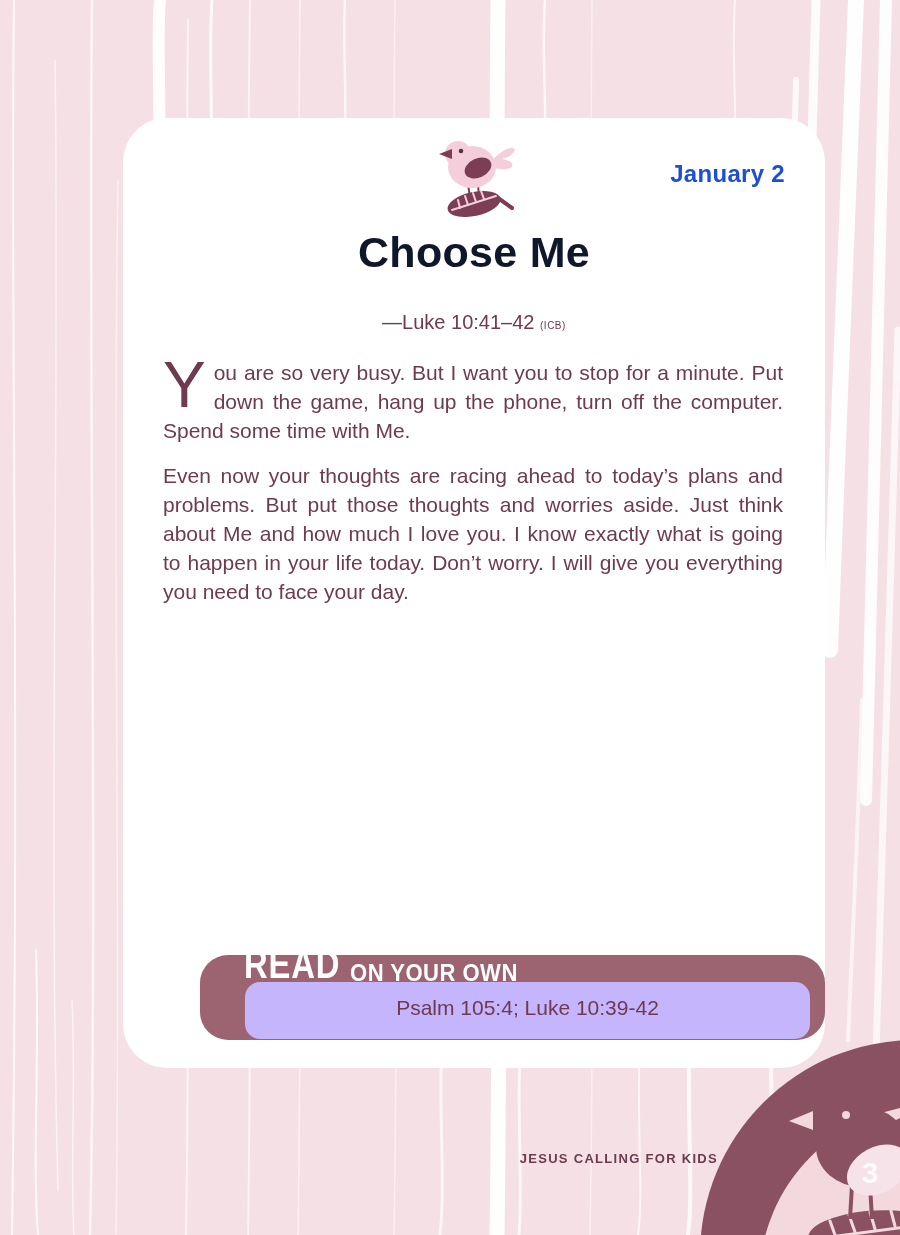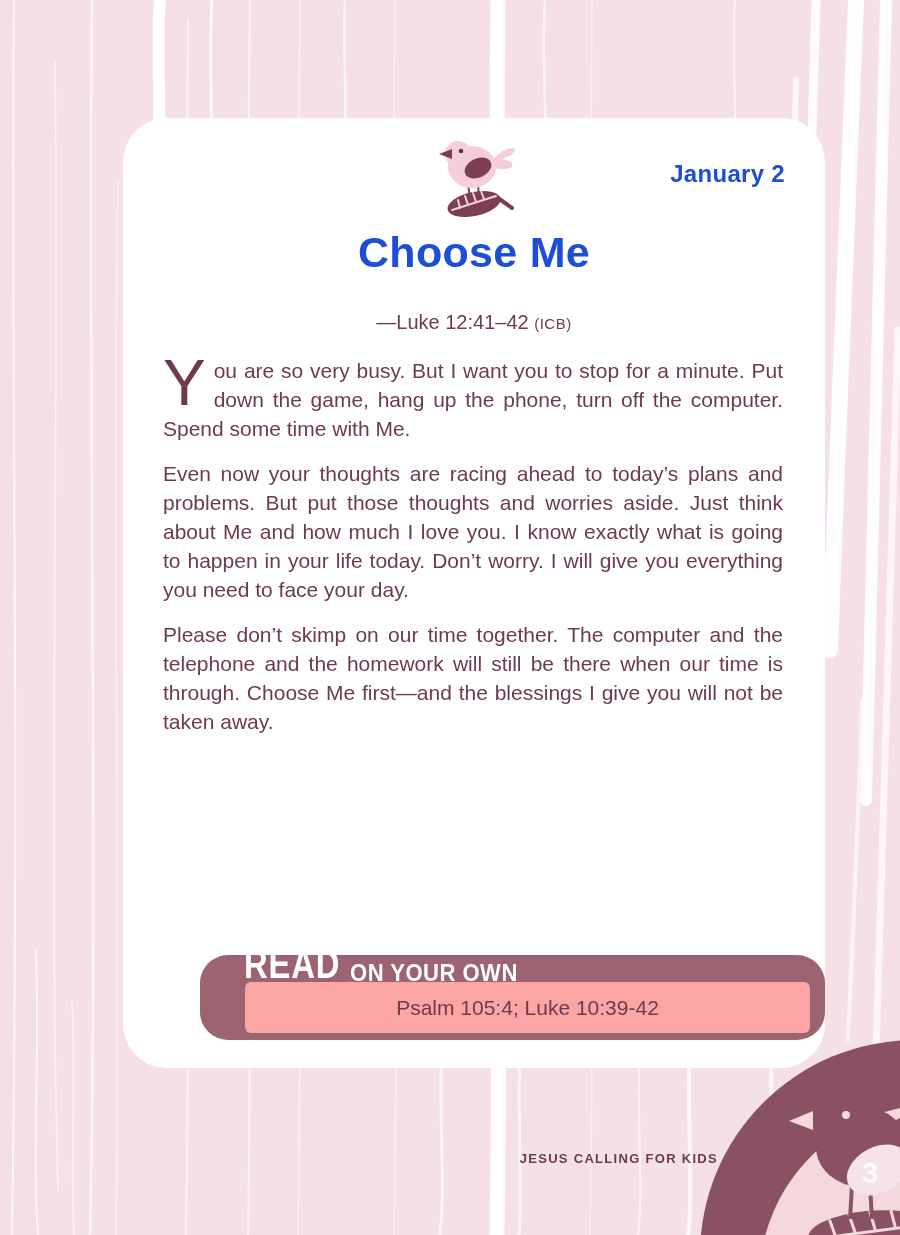--- a/index.html
+++ b/index.html
@@ -14,28 +14,28 @@
     position:absolute;left:123px;top:118px;width:702px;height:950px;
     background:#ffffff;border-radius:44px;z-index:1;
   }
   .date{
     position:absolute;top:42px;right:40px;
     font-size:24px;font-weight:700;color:#1d4ed8;letter-spacing:.3px;
   }
   .bird-top{display:block;margin:16px auto 0;}
   .title{
     margin:6px 0 0;text-align:center;
-    font-size:43px;font-weight:700;color:#1d4ed8;letter-spacing:.3px;
+    font-size:43px;font-weight:700;color:#0f172a;letter-spacing:.3px;
   }
   .quote{
     margin:30px auto 0;width:648px;text-align:center;
     font-style:italic;font-size:20.5px;line-height:30px;color:#6d3a50;
   }
   .attrib{font-style:normal;font-size:20px;margin-top:1px;}
-  .attrib .ver{font-size:15px;letter-spacing:.5px;}
+  .attrib .ver{font-size:10px;letter-spacing:.5px;}
   .body-text{margin:17px 42px 0 40px;font-size:21px;line-height:29px;text-align:justify;}
   .body-text p{margin:0;}
   .body-text p + p{margin-top:16px;}
   .dropcap{
     float:left;font-size:64px;line-height:50px;height:54px;
     padding:2px 8px 0 0;font-weight:400;
   }
   .read-banner{
     position:absolute;left:37px;top:837px;width:625px;height:85px;
     background:#9c6370;border-radius:28px;overflow:hidden;margin-left:40px;
@@ -44,22 +44,22 @@
     position:absolute;left:44px;top:-13px;color:#ffffff;
     font-size:40px;font-weight:700;letter-spacing:1px;
     transform:scaleX(.82);transform-origin:left center;white-space:nowrap;
   }
   .read-small{
     position:absolute;left:150px;top:4px;color:#ffffff;
     font-size:24px;font-weight:700;letter-spacing:.5px;
     transform:scaleX(.92);transform-origin:left center;white-space:nowrap;
   }
   .read-box{
-    position:absolute;left:45px;top:27px;width:565px;height:51px;
-    background:#fca5a5;border-radius:6px;
+    position:absolute;left:45px;top:27px;width:565px;height:57px;
+    background:#c4b5fd;border-radius:15px;
   }
   .read-box span{
     display:block;text-align:center;line-height:51px;
     font-size:21px;color:#6d3a50;
   }
   .book-footer{
     position:absolute;top:1151px;right:182px;z-index:2;
     font-size:13px;font-weight:700;letter-spacing:1.3px;color:#6d3a50;
   }
   .corner-deco{position:absolute;left:700px;top:1035px;z-index:2;}
@@ -117,29 +117,28 @@
     <ellipse cx="50" cy="33" rx="24" ry="21" fill="#f5cedb"></ellipse>
     <path d="M68,28 Q86,10 93,15 Q92,22 80,25 Q92,27 90,33 Q81,38 66,32 Z" fill="#f5cedb"></path>
     <path d="M30,15 L17,20 L30,25 Z" fill="#7b3e55"></path>
     <circle cx="39" cy="17" r="2.3" fill="#5f2f42"></circle>
     <ellipse cx="56" cy="34" rx="14" ry="9.5" fill="#7b3e55" transform="rotate(-24 56 34)"></ellipse>
   </svg>
 
   <h1 class="title">Choose Me</h1>
 
   <div class="quote">
-    <div class="attrib"><span>—Luke 12:41–42</span>
+    <div class="attrib"><span>—Luke 10:41–42</span>
       <span class="ver"><span>(</span><span>ICB</span><span>)</span></span>
     </div>
   </div>
 
   <div class="body-text">
     <p><span class="dropcap">Y</span><span>ou are so very busy. But I want you to stop for a minute. Put down the game, hang up the phone, turn off the computer. Spend some time with Me.</span></p>
     <p>Even now your thoughts are racing ahead to today’s plans and problems. But put those thoughts and worries aside. Just think about Me and how much I love you. I know exactly what is going to happen in your life today. Don’t worry. I will give you everything you need to face your day.</p>
-    <p>Please don’t skimp on our time together. The computer and the telephone and the homework will still be there when our time is through. Choose Me first—and the blessings I give you will not be taken away.</p>
   </div>
 
   <div class="read-banner">
     <div class="read-big">READ</div>
     <div class="read-small">ON YOUR OWN</div>
     <div class="read-box">
       <span>Psalm 105:4; Luke 10:39-42</span>
     </div>
   </div>
 

